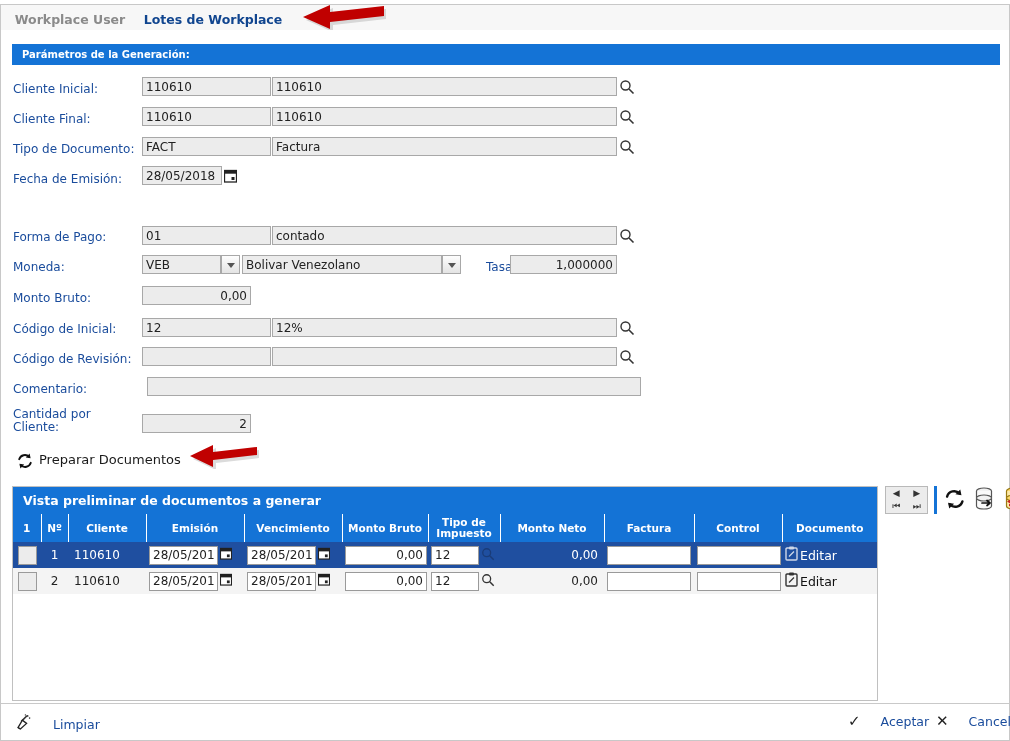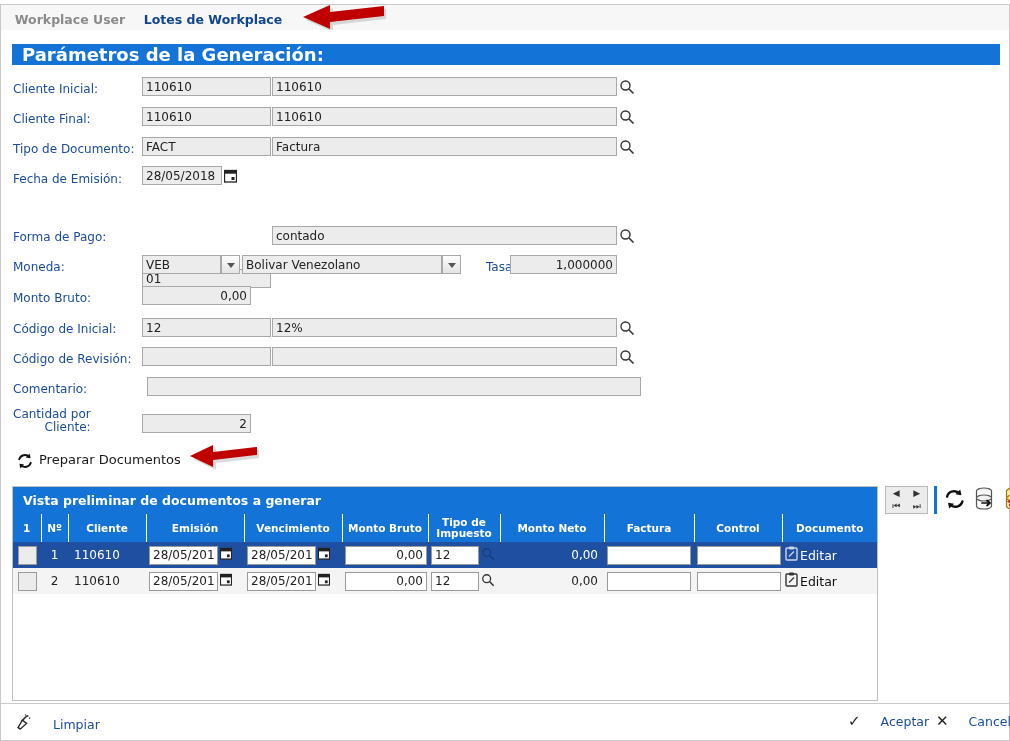--- a/index.html
+++ b/index.html
@@ -48,36 +48,35 @@
     background: #ffffff;
     border-left: 1px solid #c8c8c8;
     border-right: 1px solid #c8c8c8;
   }
 
   
   .section-hdr {
     position: absolute;
     background: #1473d6;
     color: #ffffff;
-    font-size: 18px;
+    font-size: 10px;
     font-weight: bold;
     padding-left: 10px;
     line-height: 21px;
     height: 21px;
     white-space: nowrap;
   }
 
   
   .flabel {
     position: absolute;
     font-size: 12px;
     color: #1a4c9c;
     white-space: nowrap;
     line-height: 14px;
-    text-align: right;
   }
   .fin {
     position: absolute;
     height: 19px;
     background: #ececec;
     border: 1px solid #a8a8a8;
     font-size: 12px;
     color: #222;
     font-family: "DejaVu Sans", "Liberation Sans", sans-serif;
     padding: 0 3px;
@@ -310,21 +309,21 @@
       <svg width="13" height="14" viewBox="0 0 13 14">
         <rect x="0.5" y="1.5" width="12" height="11.5" fill="#fff" stroke="#222" stroke-width="1.3"></rect>
         <rect x="0.5" y="1.5" width="12" height="3.2" fill="#222"></rect>
         <rect x="7.5" y="8" width="3" height="3" fill="#222"></rect>
       </svg>
     </span>
 
     <div class="flabel" style="left:12px; top:200px;">
       <span>Forma de Pago:</span>
     </div>
-    <input class="fin" style="left: 141px; top: 196px; width: 129px; margin-top: 43px;" readonly="" value="01">
+    <input class="fin" style="left: 141px; top: 196px; width: 129px;" readonly="" value="01">
     <input class="fin" style="left: 271px; top: 196px; width: 345px;" readonly="" value="contado">
     <span class="mag" style="left:618px; top:198px;">
       <svg width="16" height="16" viewBox="0 0 16 16">
           <circle cx="6.5" cy="6.5" r="4.5" fill="none" stroke="#333" stroke-width="1.4"></circle>
           <line x1="10" y1="10" x2="14.5" y2="14.5" stroke="#333" stroke-width="1.6"></line>
         </svg>
     </span>
 
     <div class="flabel" style="left:12px; top:230px;">
       <span>Moneda:</span>

